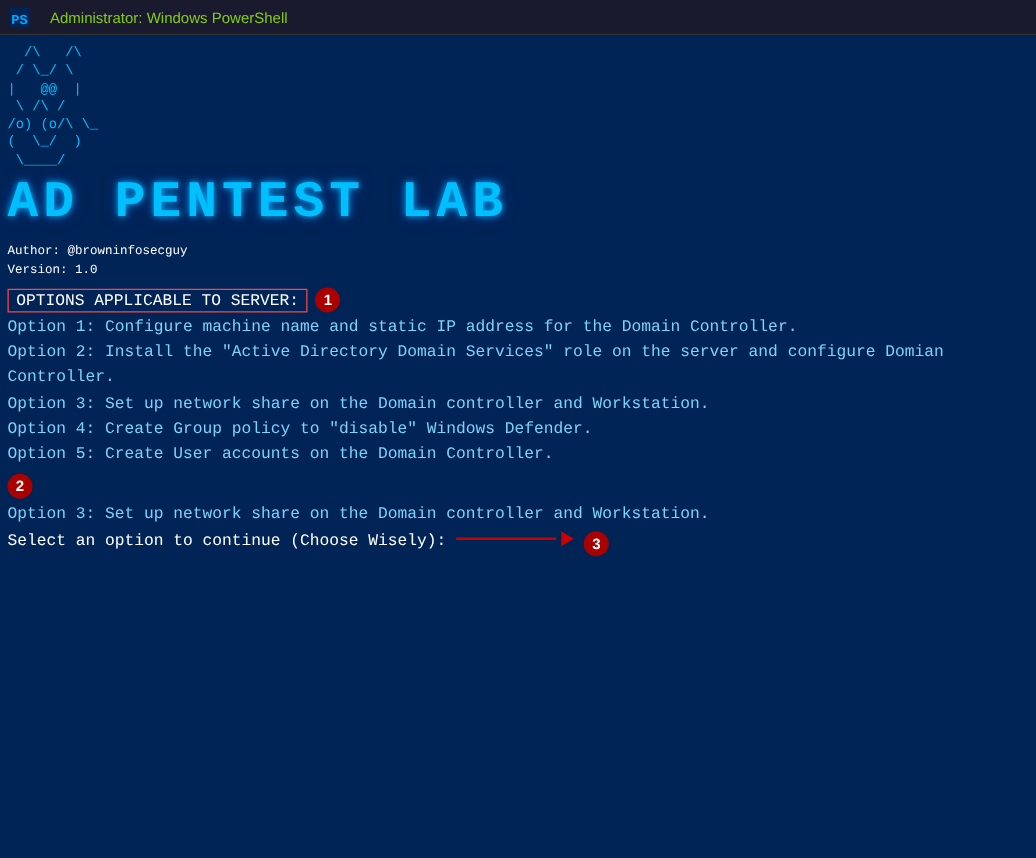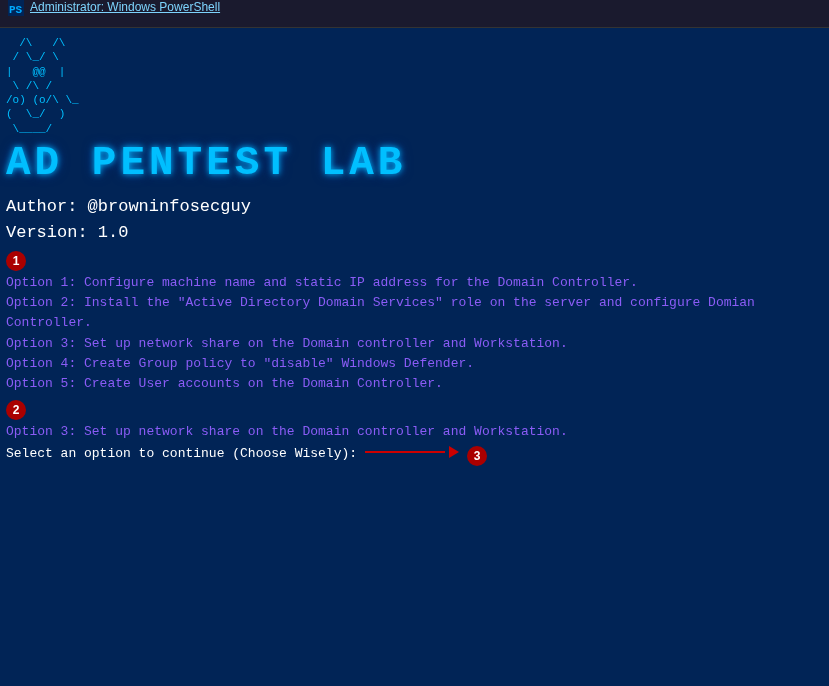--- a/index.html
+++ b/index.html
@@ -7,34 +7,33 @@
       width: 829px;
       height: 686px;
       background: #003366;
       font-family: 'Courier New', Courier, monospace;
       overflow: hidden;
     }
     .titlebar {
       background: #1a1a2e;
       height: 28px;
       display: flex;
-      align-items: flex-start;
+      align-items: center;
       padding: 0 8px;
-      gap: 6px;
+      gap: 16px;
       border-bottom: 1px solid #333;
     }
     .titlebar-icon {
       width: 16px;
       height: 16px;
     }
     .titlebar-text {
-      color: #7dd3fc;
+      color: #84cc16;
       font-size: 12px;
       font-family: 'Segoe UI', sans-serif;
-      text-decoration: underline;
     }
     .terminal {
       background: #012456;
       width: 829px;
       height: 658px;
       padding: 8px 6px 6px 6px;
       overflow: hidden;
       position: relative;
     }
     .ascii-art {
@@ -49,21 +48,21 @@
       font-size: 41px;
       font-weight: bold;
       letter-spacing: 4px;
       white-space: pre;
       margin: 4px 0 8px 0;
       text-shadow: 0 0 6px #00bfff, 0 0 12px #003399;
       font-family: 'Courier New', Courier, monospace;
     }
     .info-line {
       color: #ffffff;
-      font-size: 17px;
+      font-size: 10px;
       line-height: 1.5;
       white-space: pre;
     }
     .section-header {
       display: inline-flex;
       align-items: center;
       gap: 6px;
       margin: 6px 0 2px 0;
     }
     .section-box {
@@ -83,21 +82,21 @@
       height: 20px;
       display: inline-flex;
       align-items: center;
       justify-content: center;
       font-size: 12px;
       font-weight: bold;
       font-family: 'Segoe UI', sans-serif;
       flex-shrink: 0;
     }
     .option-line {
-      color: #8b5cf6;
+      color: #7dd3fc;
       font-size: 13px;
       line-height: 1.55;
       white-space: pre-wrap;
       margin: 0;
     }
     .prompt-line {
       display: flex;
       align-items: flex-start;
       gap: 8px;
       margin-top: 4px;
@@ -152,20 +151,21 @@
   <div class="big-title">AD PENTEST LAB</div>
 
   
   <div class="info-line">Author: @browninfosecguy
 Version: 1.0</div>
 
   
 
   
   <div class="section-header">
+    <span class="section-box">OPTIONS APPLICABLE TO SERVER:</span>
     <span class="badge">1</span>
   </div>
 
   
   <div class="option-line">Option 1: Configure machine name and static IP address for the Domain Controller.</div>
   <div class="option-line">Option 2: Install the "Active Directory Domain Services" role on the server and configure Domian Controller.</div>
   <div class="option-line">Option 3: Set up network share on the Domain controller and Workstation.</div>
   <div class="option-line">Option 4: Create Group policy to "disable" Windows Defender.</div>
   <div class="option-line">Option 5: Create User accounts on the Domain Controller.</div>
 

